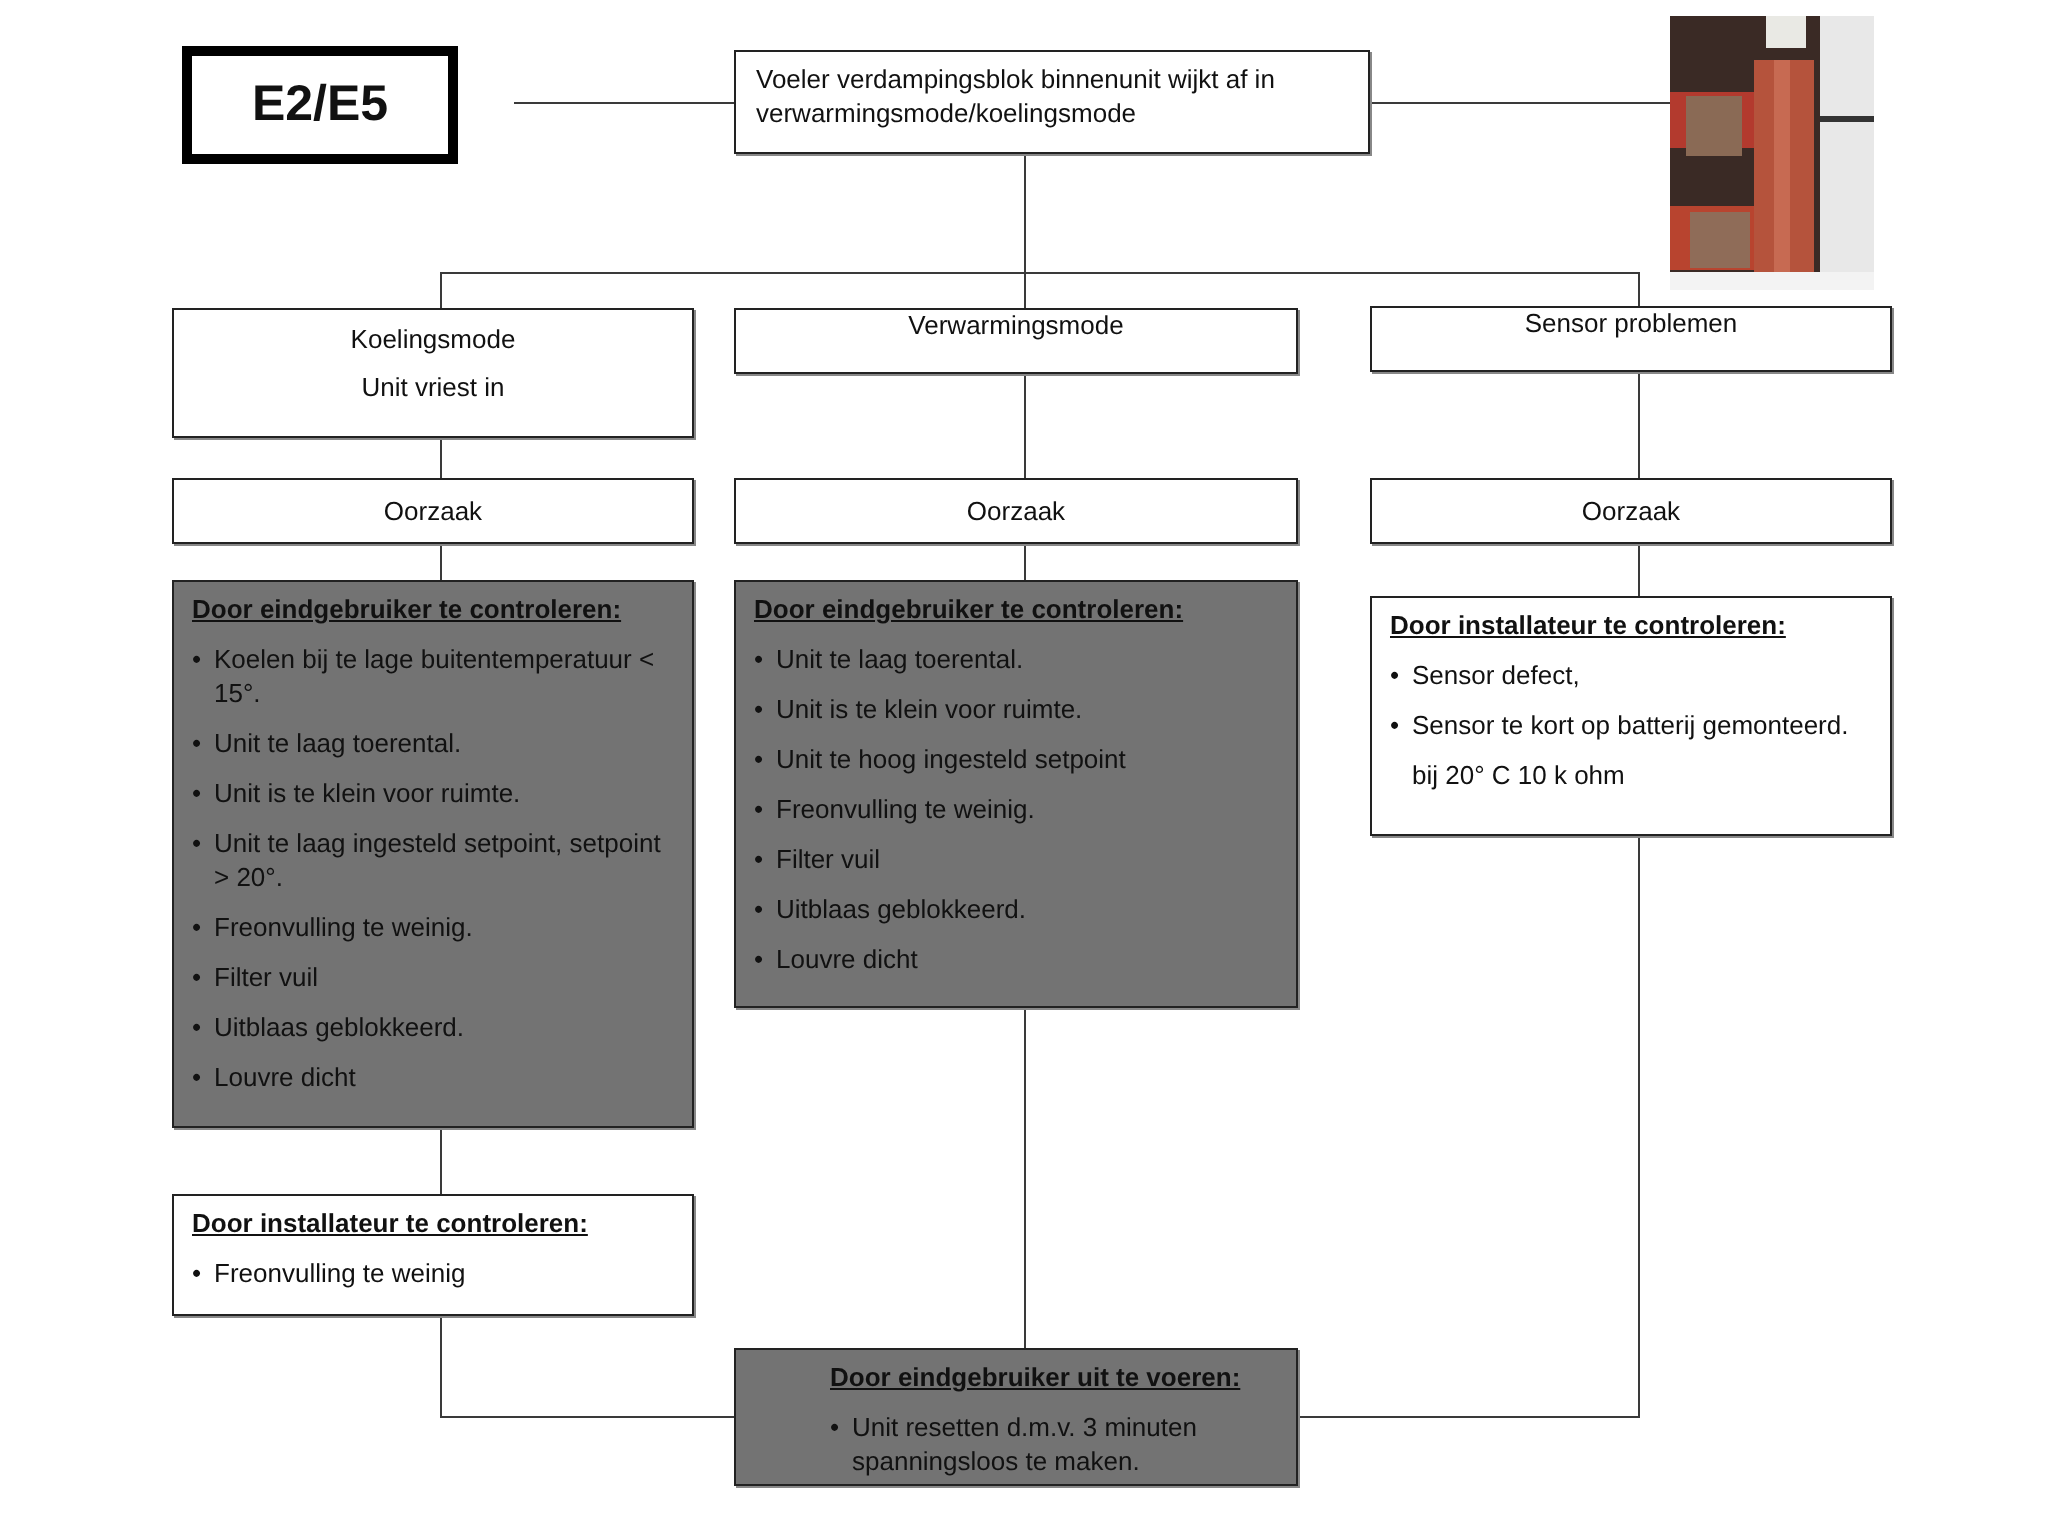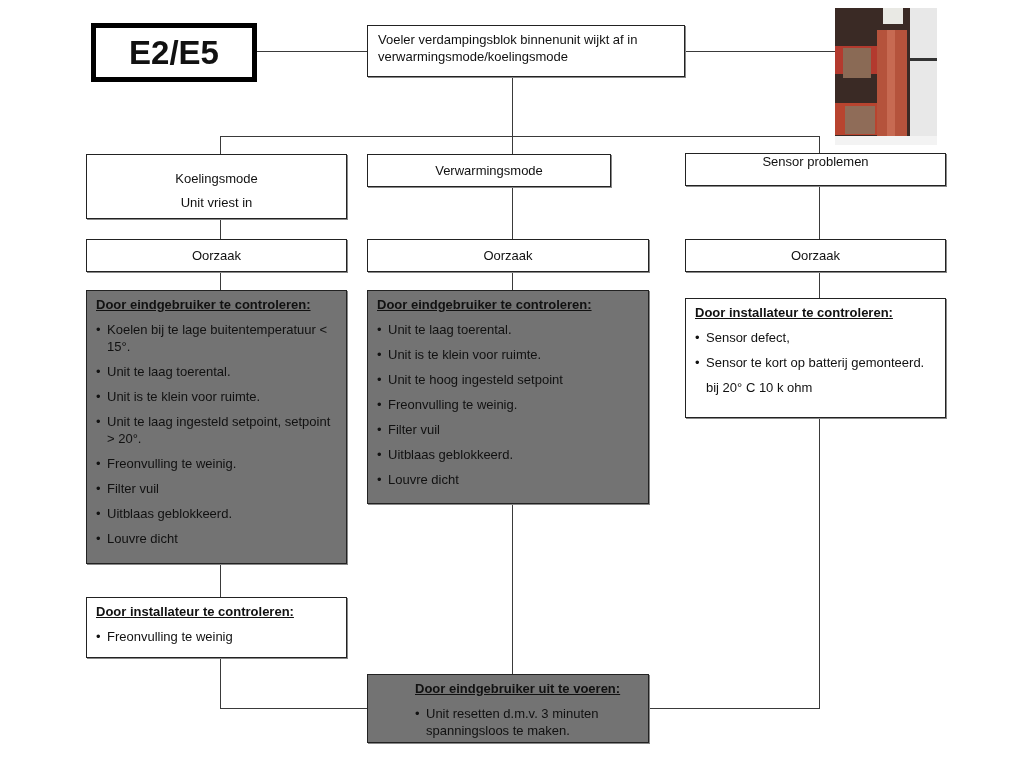--- a/index.html
+++ b/index.html
@@ -4,24 +4,24 @@
 <style>
   html, body { margin: 0; padding: 0; background: #ffffff; }
   body { width: 1024px; height: 768px; position: relative; overflow: hidden;
          font-family: "Liberation Sans", sans-serif; color: #111; }
   .line { position: absolute; background: #3a3a3a; }
   .h { height: 1px; }
   .v { width: 1px; }
   .box { position: absolute; border: 1px solid #222; background: #fff; box-sizing: border-box;
          box-shadow: 1px 1px 0 #888; }
   .box.blue { background: #737373; }
-  .center { display: flex; flex-direction: column; align-items: center; justify-content: center; text-align: center; font-size: 13px; }
-  .title-box { position: absolute; left: 91px; top: 23px; width: 166px; height: 59px; border: 5px solid #000;
+  .center { display: flex; flex-direction: column; align-items: center; justify-content: flex-start; text-align: center; font-size: 13px; }
+  .title-box { position: absolute; left: 91px; top: 23px; width: 138px; height: 59px; border: 5px solid #000;
                box-sizing: border-box; display: flex; align-items: center; justify-content: center;
-               font-weight: bold; font-size: 33px; background: #fff; }
+               font-weight: bold; font-size: 25px; background: #fff; }
   .detail { padding: 5px 9px; font-size: 13px; line-height: 17px; }
   .detail .hdr { font-weight: bold; text-decoration: underline; margin-bottom: 8px; }
   .detail ul { list-style: none; margin: 0; padding: 0; }
   .detail li { position: relative; padding-left: 11px; margin-bottom: 8px; }
   .detail li::before { content: "•"; position: absolute; left: 0; top: 0; }
   .detail li.plain { padding-left: 11px; }
   .detail li.plain::before { content: ""; }
   .photo { position: absolute; left: 835px; top: 8px; width: 102px; height: 137px; overflow: hidden; background: #eee; }
 </style>
 </head>
@@ -89,21 +89,21 @@
     <li>Louvre dicht</li>
   </ul>
 </div>
 <div class="box detail" style="left:86px;top:597px;width:261px;height:61px;">
   <div class="hdr">Door installateur te controleren:</div>
   <ul>
     <li>Freonvulling te weinig</li>
   </ul>
 </div>
 
-<div class="box center" style="left:367px;top:154px;width:244px;height:33px;justify-content:center;">
+<div class="box center" style="left:367px;top:154px;width:282px;height:33px;justify-content:flex-start;">
   <span>Verwarmingsmode</span>
 </div>
 <div class="box center" style="left:367px;top:239px;width:282px;height:33px;justify-content:center;">
   <span>Oorzaak</span>
 </div>
 <div class="box blue detail" style="left:367px;top:290px;width:282px;height:214px;">
   <div class="hdr">Door eindgebruiker te controleren:</div>
   <ul>
     <li>Unit te laag toerental.</li>
     <li>Unit is te klein voor ruimte.</li>

